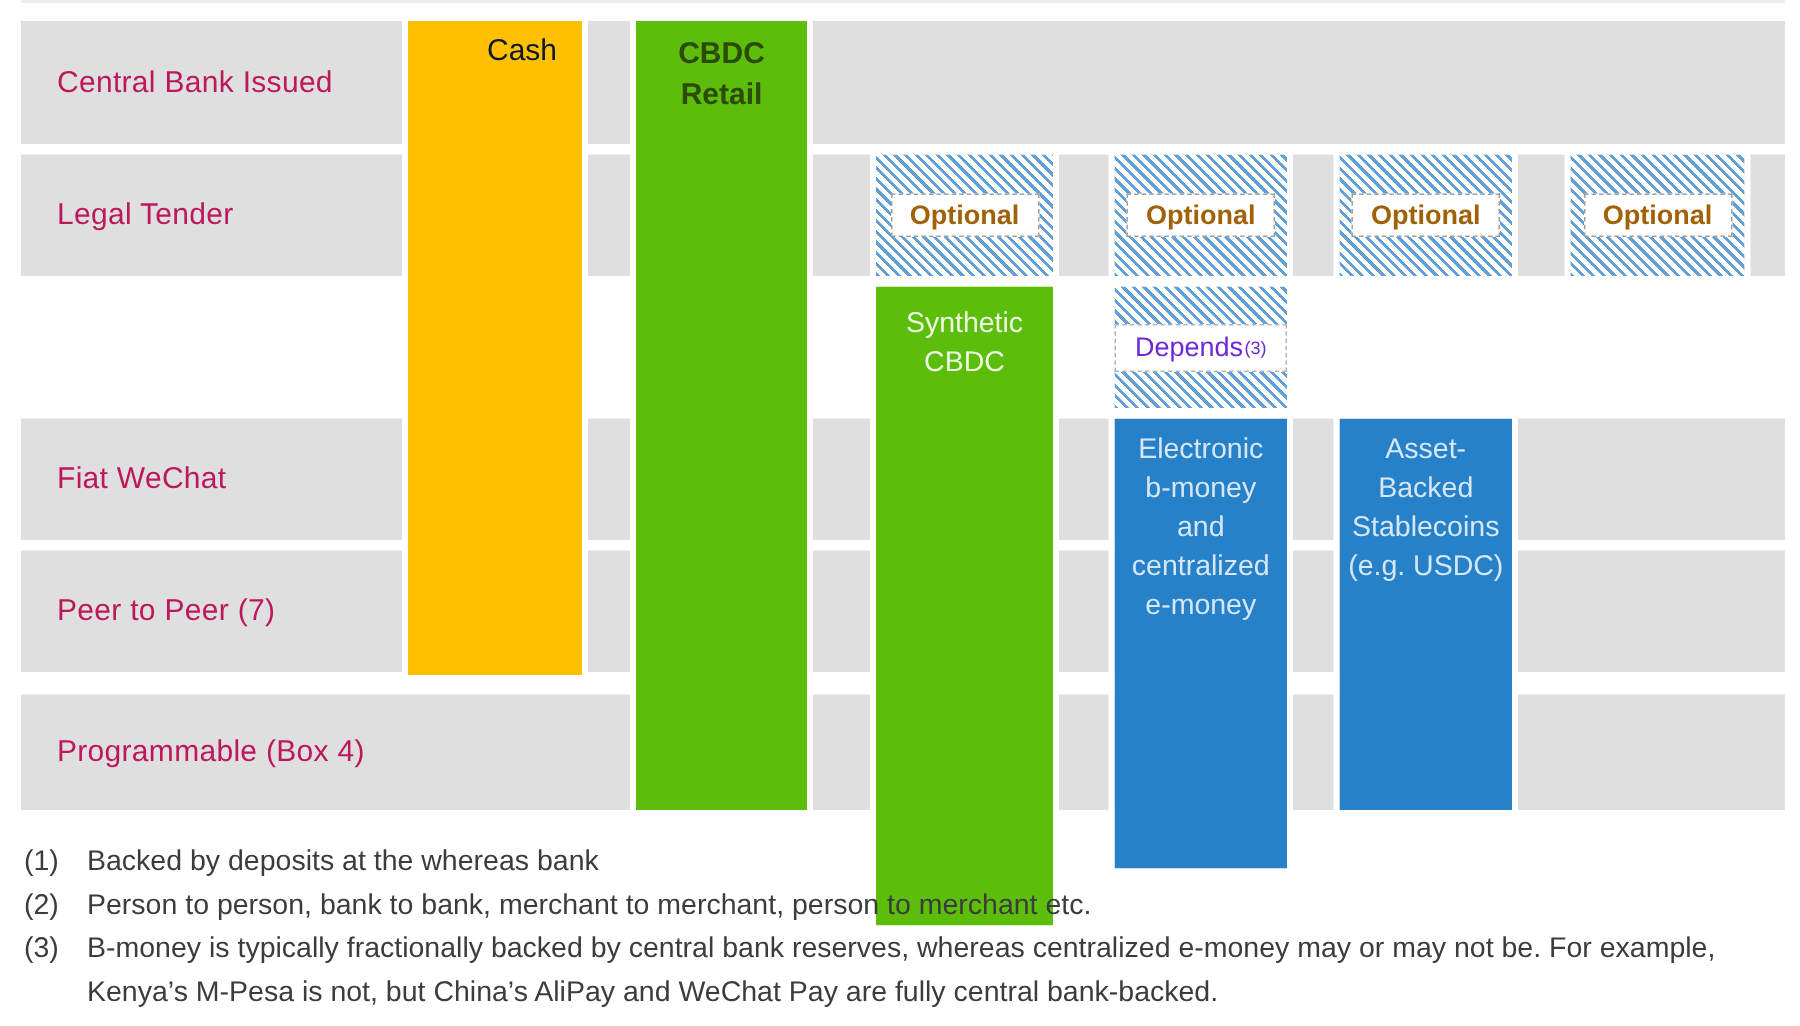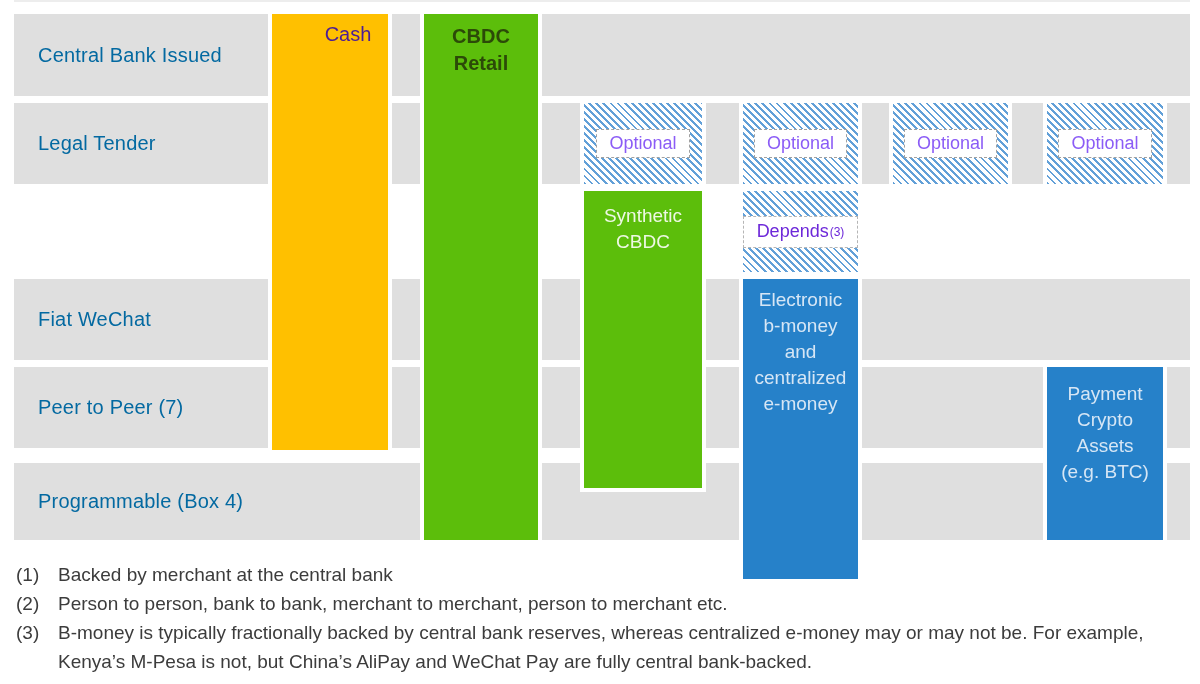--- a/index.html
+++ b/index.html
@@ -3,56 +3,56 @@
 <meta charset="utf-8">
 <style>
   html,body{margin:0;padding:0;background:#ffffff;}
   body{font-family:"Liberation Sans", sans-serif;color:#3f3f3f;}
   .stage{position:relative;width:1200px;height:684px;background:#fff;overflow:hidden;}
 
   .topline{position:absolute;left:14px;top:0;width:1176px;height:2px;background:#ededed;}
 
   
   .band{position:absolute;left:14px;width:1176px;background:#dfdfdf;display:flex;align-items:center;}
-  .band-label{padding-left:24px;font-size:20px;color:#0369a1;letter-spacing:.2px;}
+  .band-label{padding-left:24px;font-size:20px;color:#be185d;letter-spacing:.2px;}
   .band1{top:14px;height:82px;}
   .band2{top:103px;height:81px;}
   .band3{top:191px;height:81px;}
   .band4{top:279px;height:81px;}
   .band5{top:367px;height:81px;}
   .band6{top:463px;height:77px;}
 
   
   .col{position:absolute;outline:4px solid #fff;text-align:center;}
   .col-label{display:block;white-space:pre-line;}
   .col-cash{left:272px;top:14px;width:116px;height:436px;background:#FFC000;}
-  .col-cash .col-label{padding-top:9px;font-size:20px;color:#4c1d95;margin-left:36px;}
+  .col-cash .col-label{padding-top:9px;font-size:20px;color:#0f172a;margin-left:36px;}
   .col-cbdc{left:424px;top:14px;width:114px;height:526px;background:#5CBE0B;}
   .col-cbdc .col-label{padding-top:9px;font-size:20px;font-weight:bold;color:#2c4a08;line-height:27px;}
-  .col-synth{left:584px;top:191px;width:118px;height:297px;background:#5CBE0B;}
+  .col-synth{left:584px;top:191px;width:118px;height:426px;background:#5CBE0B;}
   .col-synth .col-label{padding-top:12px;font-size:19px;color:#eef8e4;line-height:26px;}
   .col-blue{background:#2681C9;}
   .col-blue .col-label{font-size:19px;color:#d6e6f5;line-height:26px;}
   .col-bmoney{left:743px;top:279px;width:115px;height:300px;}
   .col-bmoney .col-label{padding-top:8px;}
   .col-asset{left:893px;top:279px;width:115px;height:261px;}
   .col-asset .col-label{padding-top:8px;}
   .col-payment{left:1047px;top:367px;width:116px;height:173px;}
   .col-payment .col-label{padding-top:14px;}
 
   
   .hatch{position:absolute;outline:4px solid #fff;
     background:repeating-linear-gradient(45deg,#62a0d8 0,#62a0d8 2px,#ffffff 2px,#ffffff 5px);
     display:flex;align-items:center;justify-content:center;}
   .hatch-opt3{left:584px;top:103px;width:118px;height:81px;}
   .hatch-opt4{left:743px;top:103px;width:115px;height:81px;}
   .hatch-opt5{left:893px;top:103px;width:115px;height:81px;}
   .hatch-opt6{left:1047px;top:103px;width:116px;height:81px;}
   .hatch-dep {left:743px;top:191px;width:115px;height:81px;}
-  .chip{background:#fff;border:1px dashed #a0a0a0;padding:3px 12px;font-size:18px;color:#8b5cf6;}
+  .chip{background:#fff;border:1px dashed #a0a0a0;padding:3px 12px;font-size:18px;color:#a16207;font-weight:bold;}
   .depends-strip{position:absolute;left:0;right:0;top:50%;transform:translateY(-50%);height:30px;
     background:#fff;border:1px dashed #b5b5b5;display:flex;align-items:center;justify-content:center;
     font-size:18px;color:#6d28d9;}
   .depends-strip sup{font-size:12px;line-height:0;margin-left:1px;}
 
   
   .footnotes{position:absolute;left:16px;top:560px;width:1170px;font-size:19px;line-height:29px;color:#3c3c3c;}
   .fn{display:flex;align-items:flex-start;}
   .fn-marker{flex:0 0 42px;}
   .fn-text{flex:1 1 auto;max-width:1110px;}
@@ -91,25 +91,25 @@
     <span class="col-label">Synthetic
 CBDC</span>
   </div>
   <div class="col col-blue col-bmoney">
     <span class="col-label">Electronic
 b-money
 and
 centralized
 e-money</span>
   </div>
-  <div class="col col-blue col-payment">
-    <span class="col-label">Payment
-Crypto
-Assets
-(e.g. BTC)</span>
+  <div class="col col-blue col-asset">
+    <span class="col-label">Asset-
+Backed
+Stablecoins
+(e.g. USDC)</span>
   </div>
 
   <div class="hatch hatch-opt3">
     <span class="chip">Optional</span>
   </div>
   <div class="hatch hatch-opt4">
     <span class="chip">Optional</span>
   </div>
   <div class="hatch hatch-opt5">
     <span class="chip">Optional</span>
@@ -121,21 +121,21 @@
   <div class="hatch hatch-dep">
     <span class="depends-strip">
       <span>Depends</span>
         <sup>(3)</sup>
     </span>
   </div>
 
   <div class="footnotes">
     <div class="fn">
       <span class="fn-marker">(1)</span>
-      <span class="fn-text">Backed by merchant at the central bank</span>
+      <span class="fn-text">Backed by deposits at the whereas bank</span>
     </div>
     <div class="fn">
       <span class="fn-marker">(2)</span>
       <span class="fn-text">Person to person, bank to bank, merchant to merchant, person to merchant etc.</span>
     </div>
     <div class="fn">
       <span class="fn-marker">(3)</span>
       <span class="fn-text">B-money is typically fractionally backed by central bank reserves, whereas centralized e-money may or may not be. For example, Kenya’s M-Pesa is not, but China’s AliPay and WeChat Pay are fully central bank-backed.</span>
     </div>
   </div>

